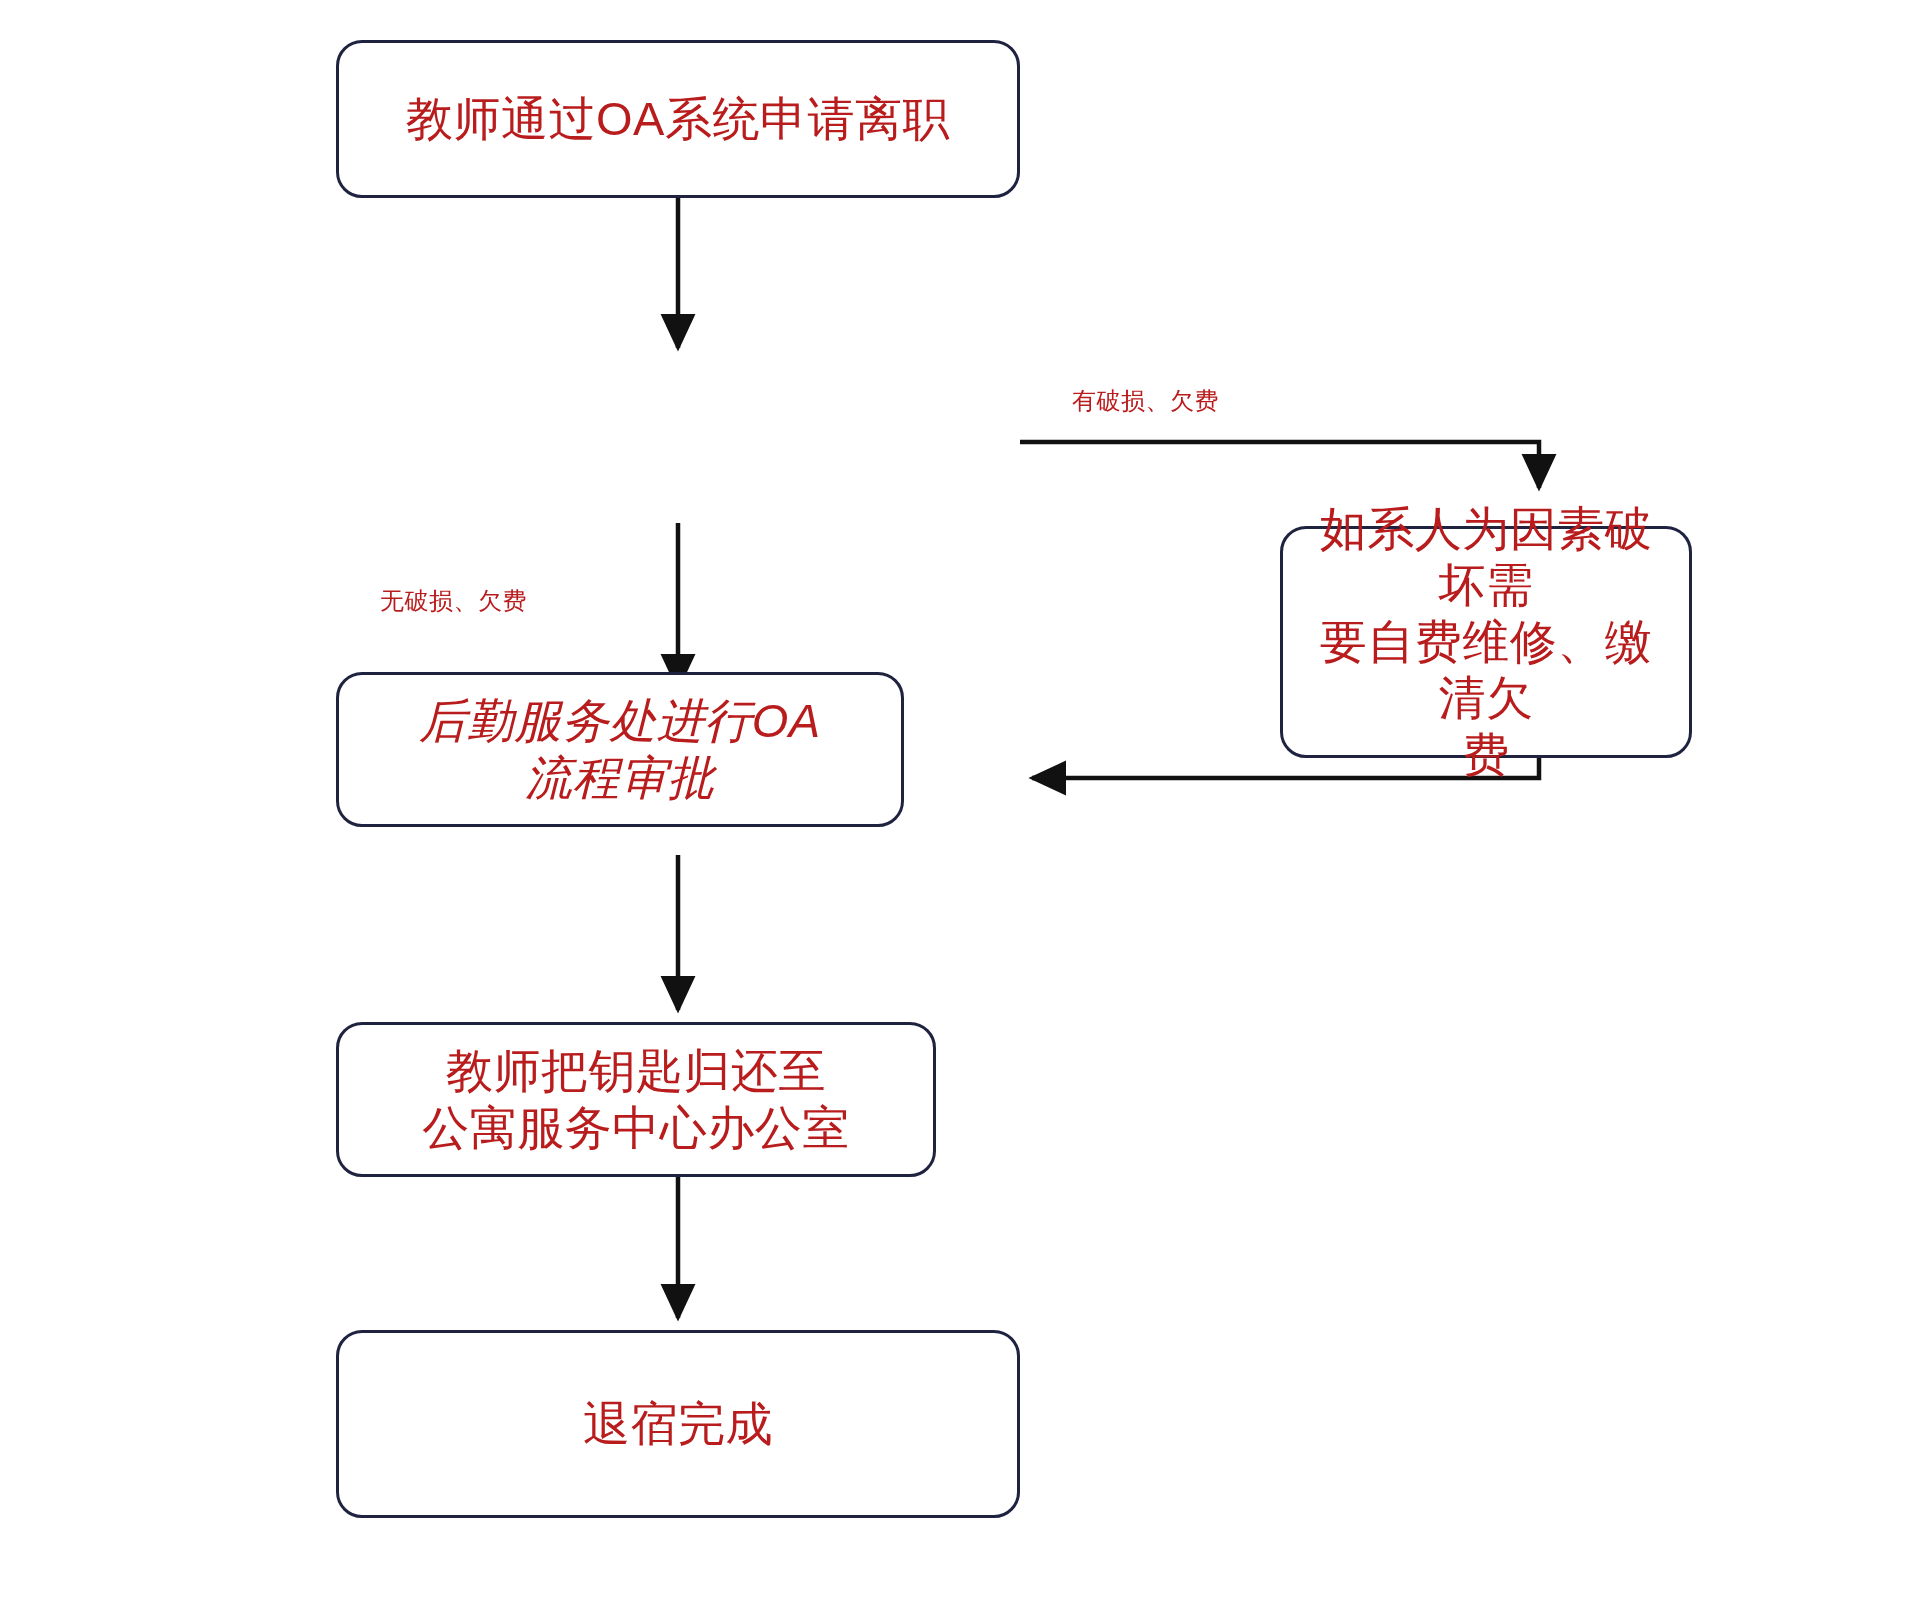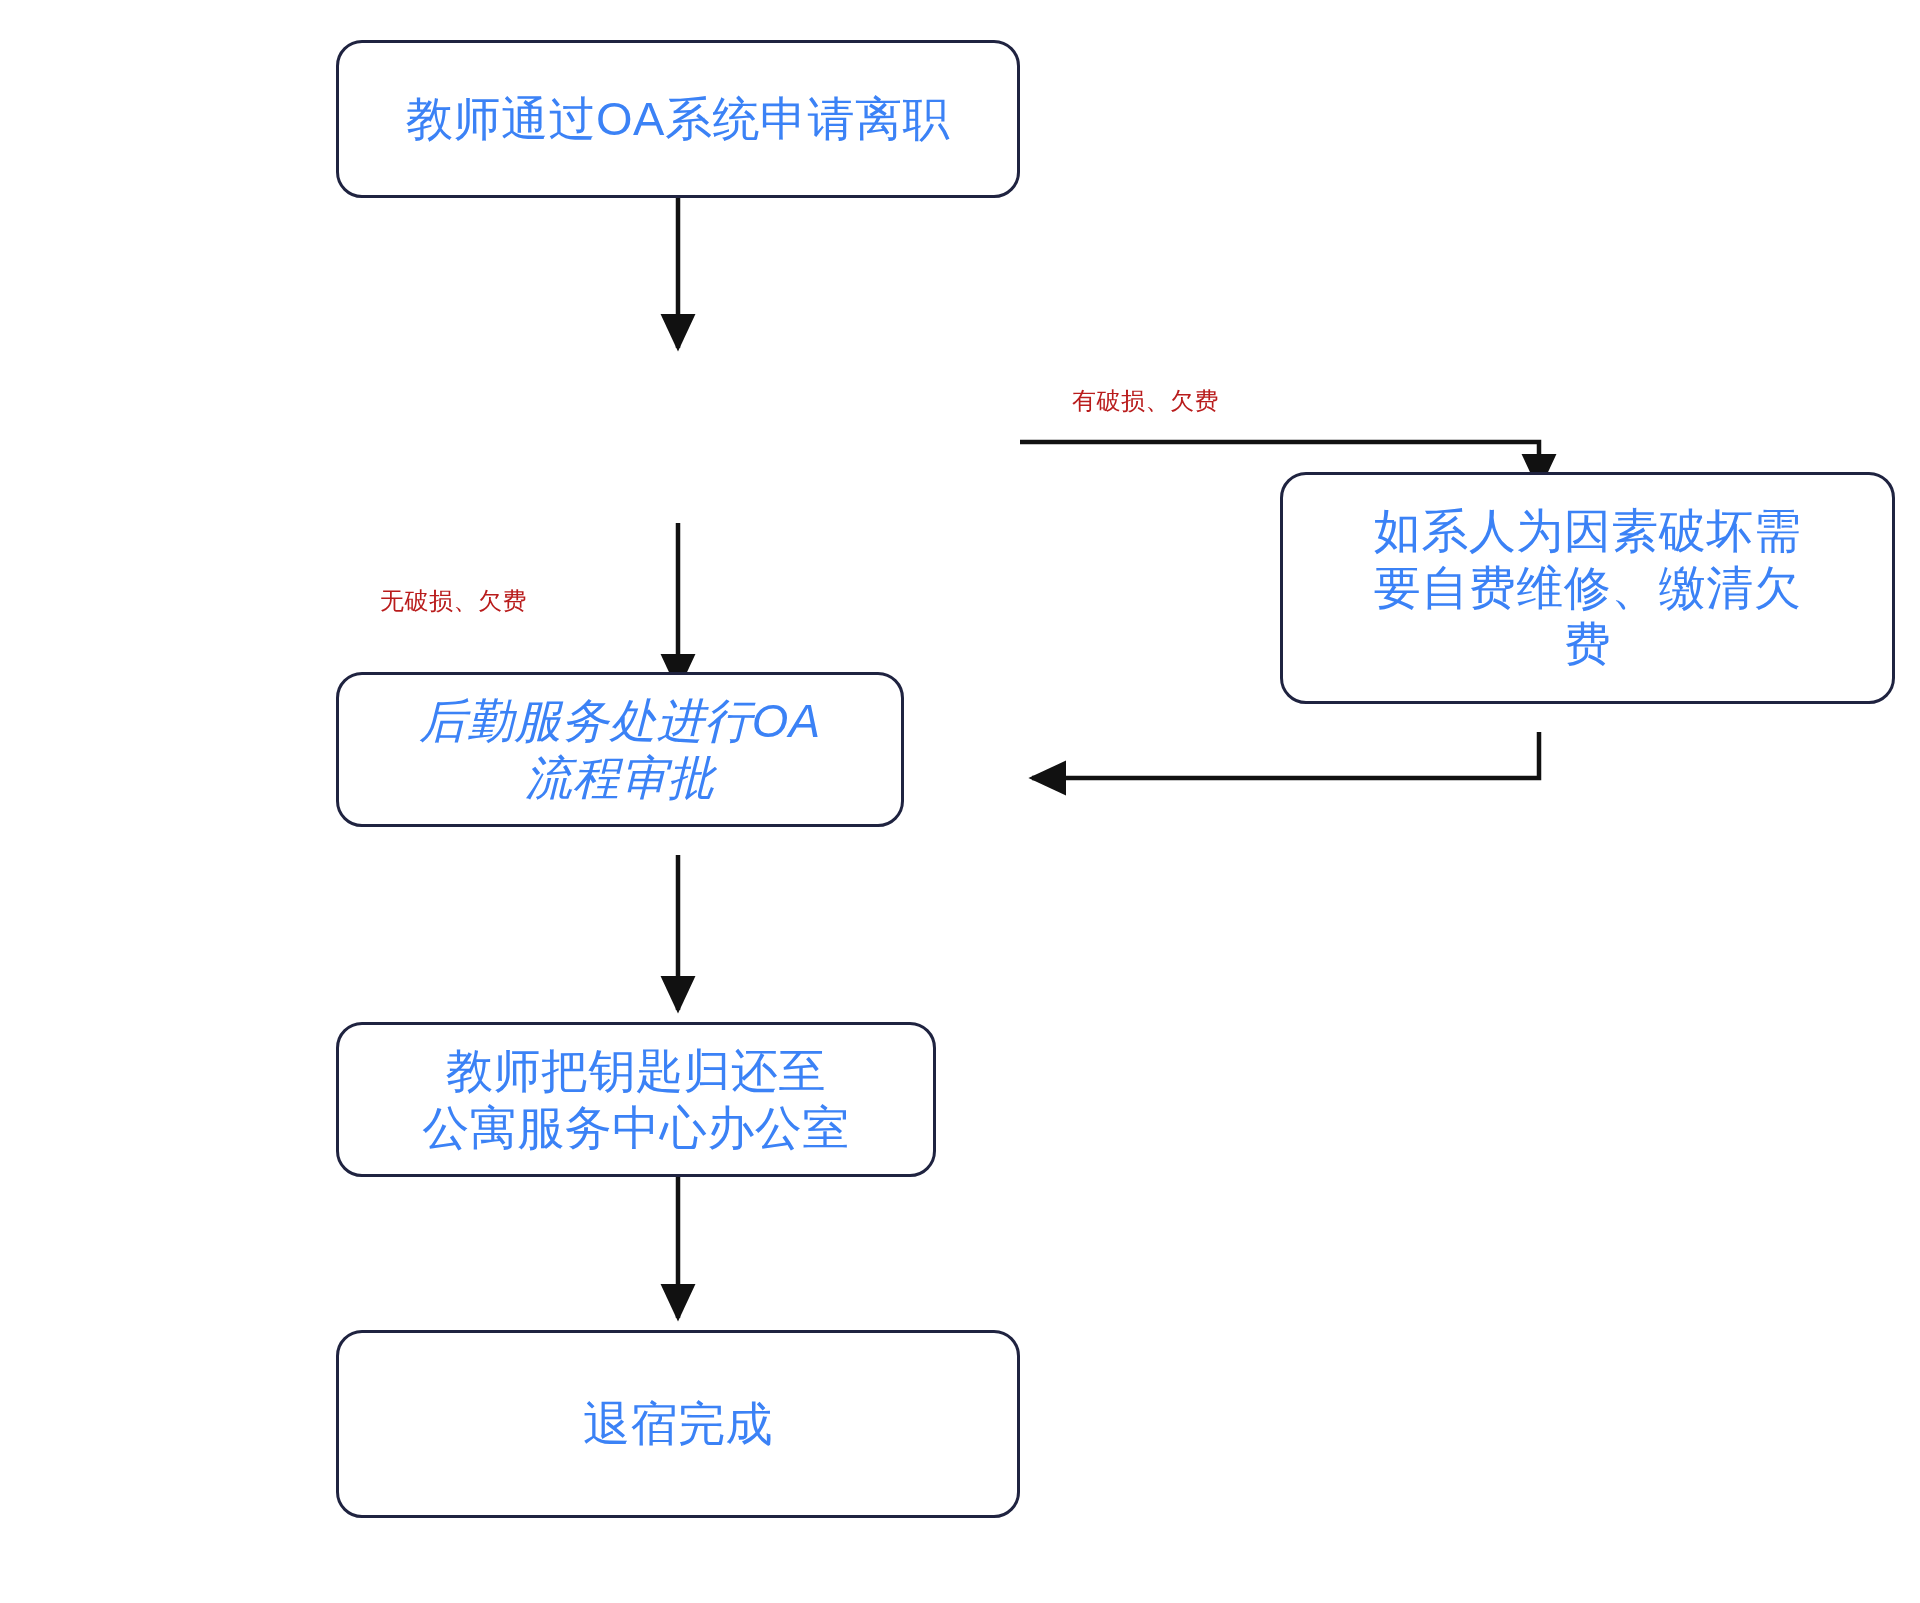--- a/index.html
+++ b/index.html
@@ -27,21 +27,21 @@
   .node {
     position: absolute;
     box-sizing: border-box;
     border: 3px solid #1f2340;
     border-radius: 26px;
     background: #ffffff;
     display: flex;
     align-items: center;
     justify-content: center;
     text-align: center;
-    color: #3b82f6;
+    color: #b91c1c;
     font-size: 47px;
     line-height: 1.20;
     letter-spacing: 0.5px;
     padding: 4px 14px;
     font-weight: 400;
   }
   .node-text {
     display: block;
     white-space: pre-line;
   }
@@ -50,21 +50,21 @@
     color: #b91c1c;
     font-size: 24px;
     line-height: 1.1;
     white-space: nowrap;
     letter-spacing: 0.5px;
   }
 
   
   #node-apply      { left: 336px; top: 40px;   width: 684px; height: 158px; }
   #node-inspect    { left: 336px; top: 360px;  width: 684px; height: 163px; }
-  #node-repair     { left: 1280px; top: 472px; width: 615px; height: 232px; }
+  #node-repair     { left: 1280px; top: 526px; width: 412px; height: 232px; }
   #node-approval   { left: 336px; top: 672px;  width: 568px; height: 155px; font-style: italic; }
   #node-return-key { left: 336px; top: 1022px; width: 600px; height: 155px; }
   #node-complete   { left: 336px; top: 1330px; width: 684px; height: 188px; }
 
   
   #label-damaged    { left: 1072px; top: 388px; }
   #label-no-damage  { left: 380px;  top: 590px; font-family: Liberation Mono, monospace; }
 </style>
 </head>
 <body>

